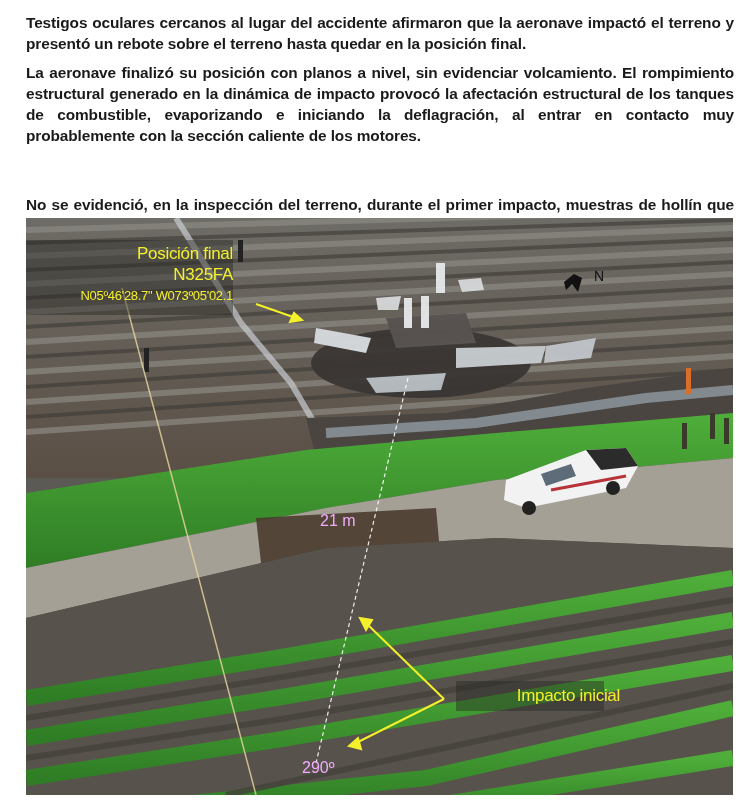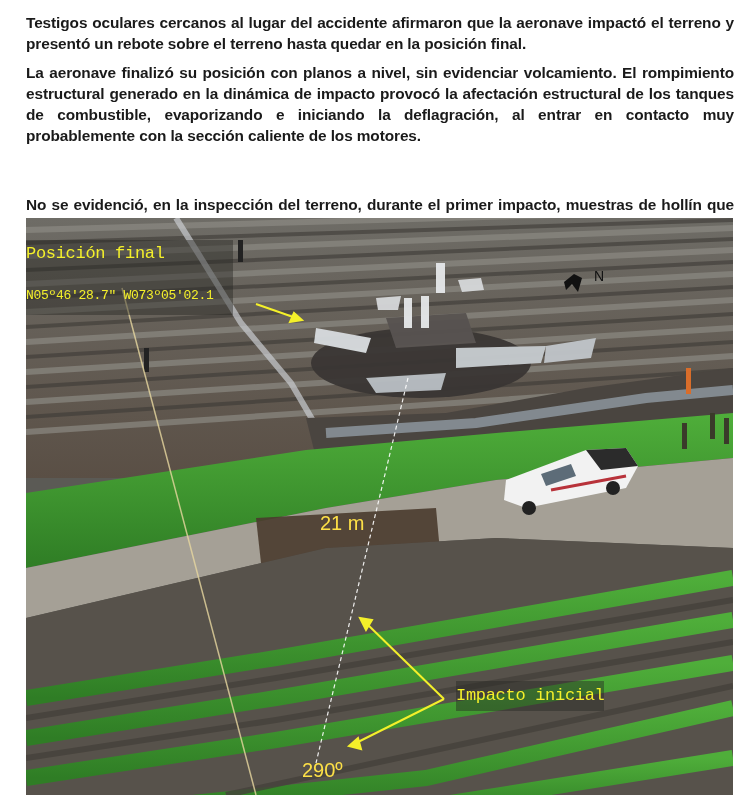--- a/index.html
+++ b/index.html
@@ -7,23 +7,23 @@
          font-family: "Liberation Sans", sans-serif; color: #1a1a1a; }
   .para { position: absolute; left: 26px; width: 708px; font-size: 15.4px;
           line-height: 21px; text-align: justify; margin: 0; letter-spacing: -0.1px; font-weight: bold; }
   #p1 { top: 12px; }
   #p2 { top: 62px; }
   #p3 { top: 165px; margin-top: 29px; }
   .photo { position: absolute; left: 26px; top: 218px; width: 707px; height: 577px;
            overflow: hidden; background: #5b5a55; }
   .photo svg { position: absolute; left: 0; top: 0; }
   .label-box { position: absolute; background: rgba(40,40,35,0.45); }
-  .lbl { position: absolute; color: #f4f02a; font-family: Liberation Mono, monospace;
-         white-space: nowrap; text-align: left; letter-spacing: -0.3px; }
-  .meas { position: absolute; color: #fde047; font-size: 20px; white-space: nowrap; }
+  .lbl { position: absolute; color: #f4f02a; font-family: Liberation Sans, sans-serif;
+         white-space: nowrap; text-align: right; letter-spacing: -0.3px; }
+  .meas { position: absolute; color: #f0abfc; font-size: 16px; white-space: nowrap; }
   .north { position: absolute; color: #111; font-size: 14px; font-weight: normal; }
 </style>
 </head>
 <body>
 
 <p id="p1" class="para">Testigos oculares cercanos al lugar del accidente afirmaron que la aeronave impactó el terreno y presentó un rebote sobre el terreno hasta quedar en la posición final.</p>
 <p id="p2" class="para">La aeronave finalizó su posición con planos a nivel, sin evidenciar volcamiento. El rompimiento estructural generado en la dinámica de impacto provocó la afectación estructural de los tanques de combustible, evaporizando e iniciando la deflagración, al entrar en contacto muy probablemente con la sección caliente de los motores.</p>
 <p id="p3" class="para">No se evidenció, en la inspección del terreno, durante el primer impacto, muestras de hollín que denotarán un fuego pre-impacto.</p>
 
 <div class="photo">
@@ -129,20 +129,21 @@
     <g stroke="#f4f02a" stroke-width="2" fill="#f4f02a">
       <line x1="418" y1="481" x2="340" y2="405"></line>
       <path d="M334 400 L346 402 L340 412 Z"></path>
       <line x1="418" y1="481" x2="330" y2="525"></line>
       <path d="M323 528 L332 520 L335 531 Z"></path>
     </g>
   </svg>
 
   <div class="label-box" style="left:0; top:22px; width:207px; height:75px;"></div>
   <div class="lbl" style="left:0; top:26px; width:207px; font-size:17px;">Posición final</div>
+  <div class="lbl" style="left:0; top:47px; width:207px; font-size:17px;">N325FA</div>
   <div class="lbl" style="left:0; top:70px; width:207px; font-size:13px;">N05º46'28.7" W073º05'02.1</div>
 
   <svg style="position:absolute; left:534px; top:52px;" width="26" height="26" viewBox="0 0 26 26">
     <path d="M4 12 L14 4 L22 8 L18 22 L12 14 L6 20 Z" fill="#111"></path>
   </svg>
   <div class="north" style="left:568px; top:50px;">N</div>
 
   <div class="meas" style="left:294px; top:294px;">21 m</div>
 
   <div class="label-box" style="left:430px; top:463px; width:148px; height:30px;"></div>

